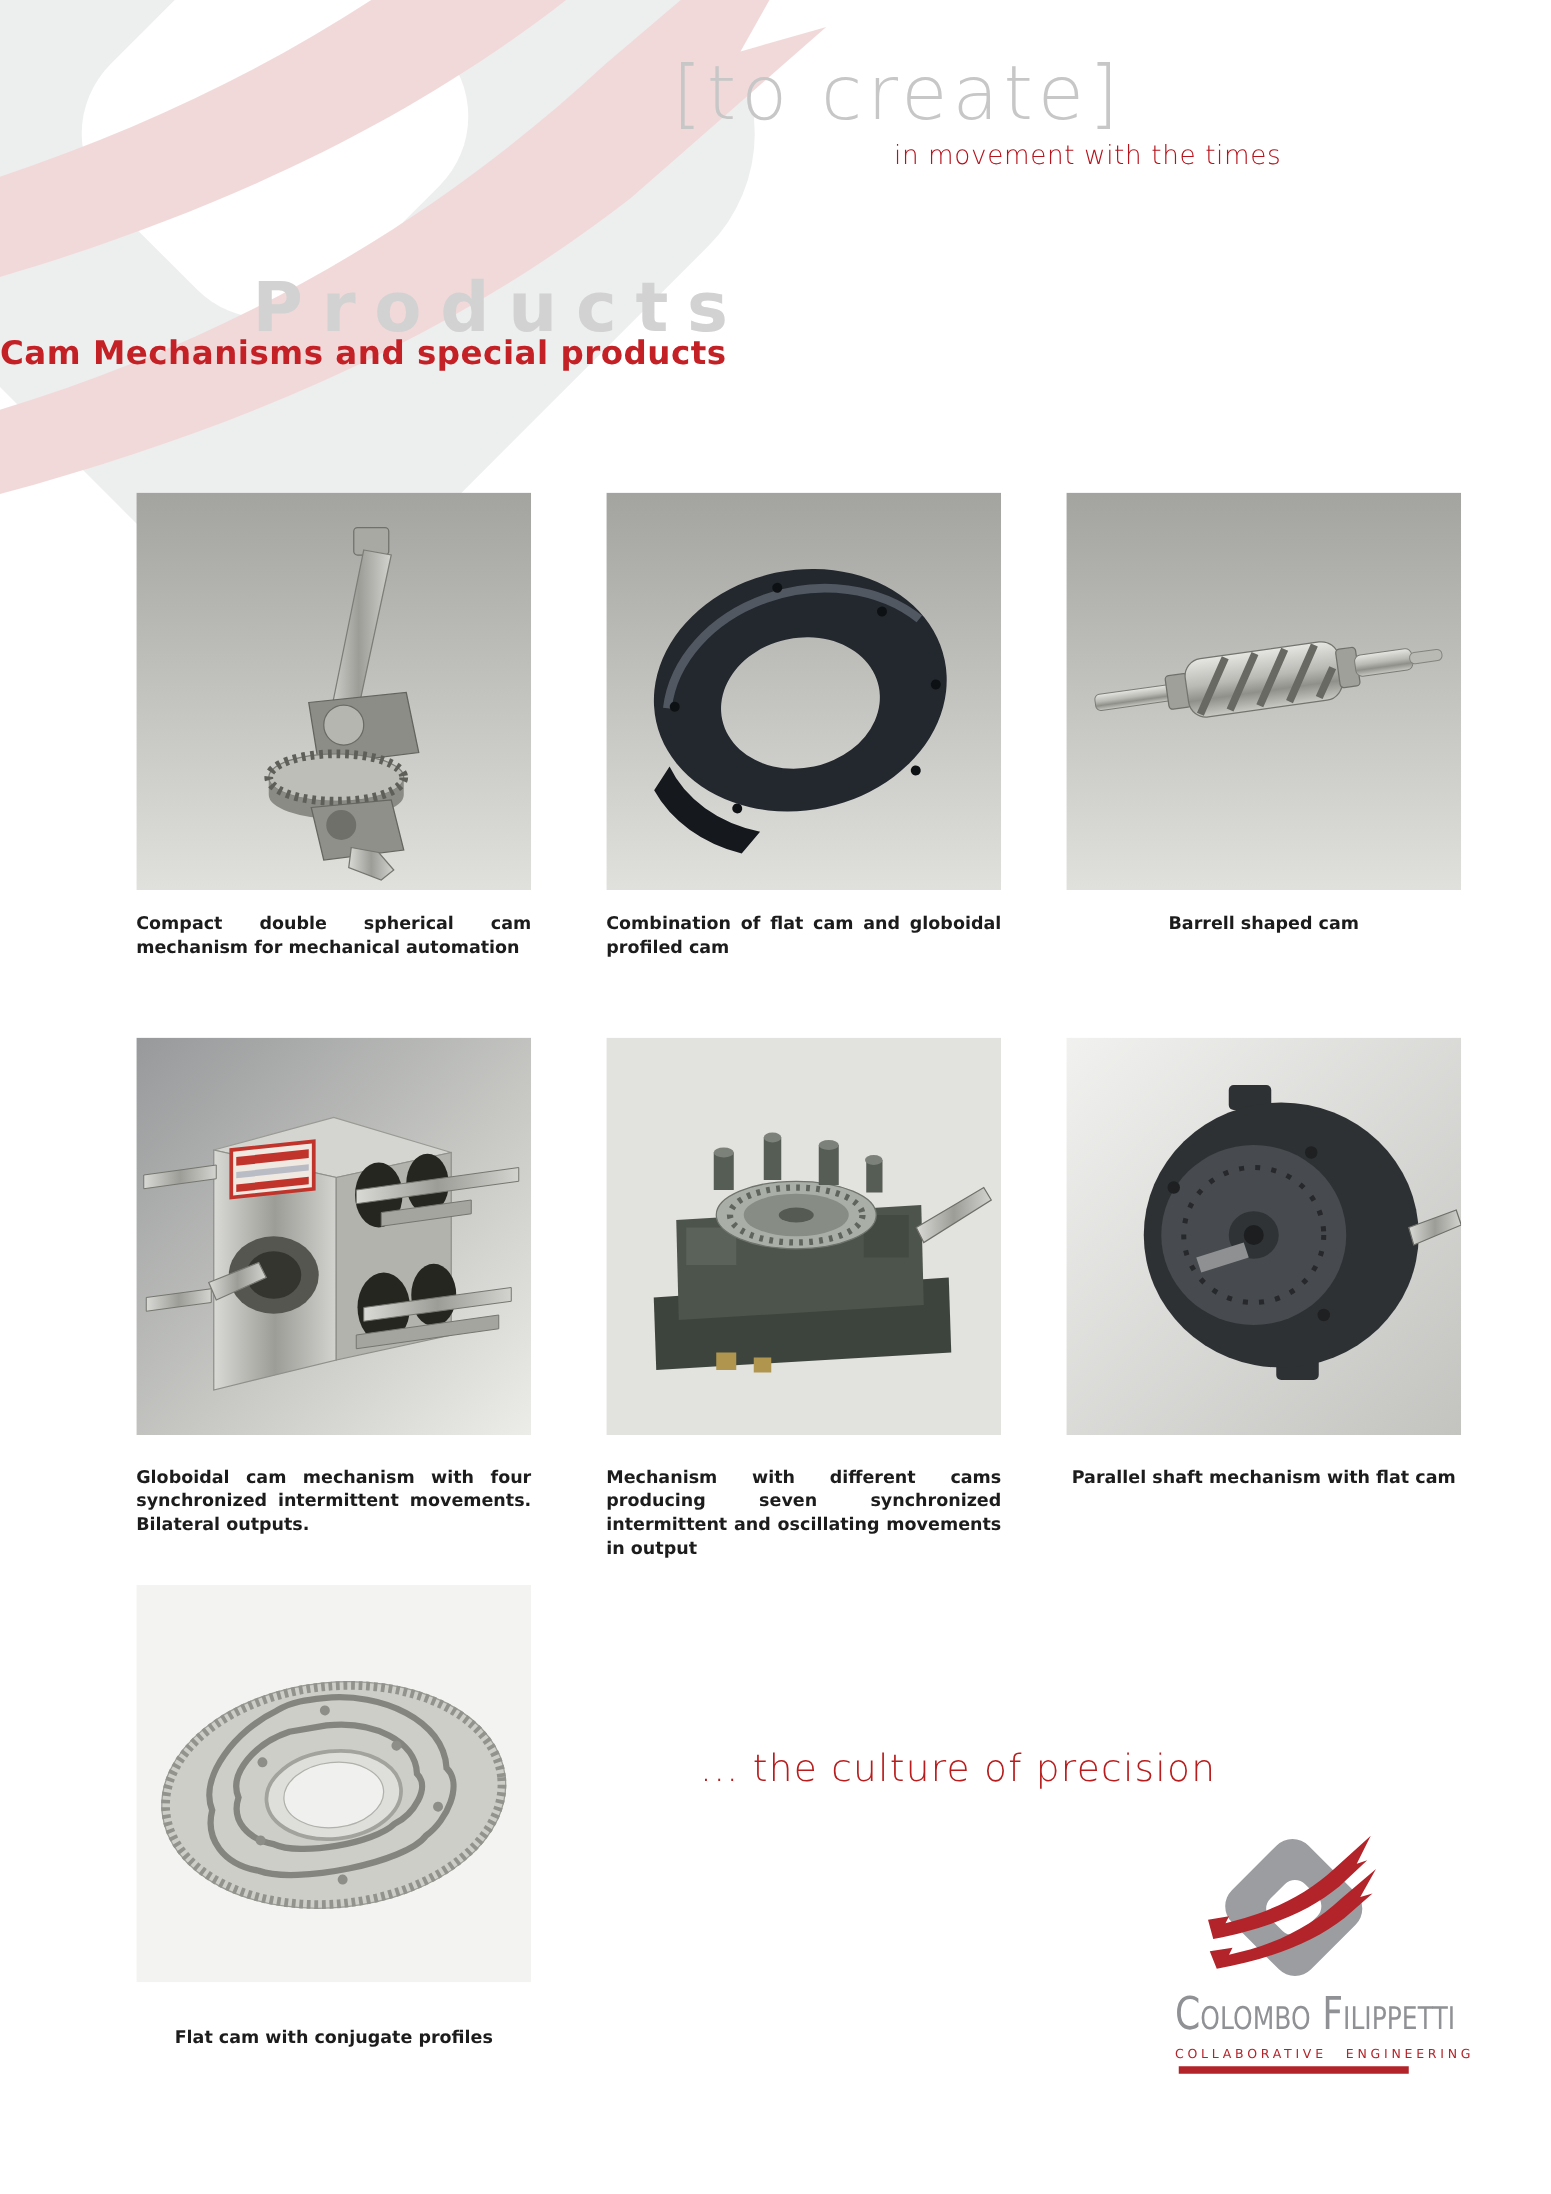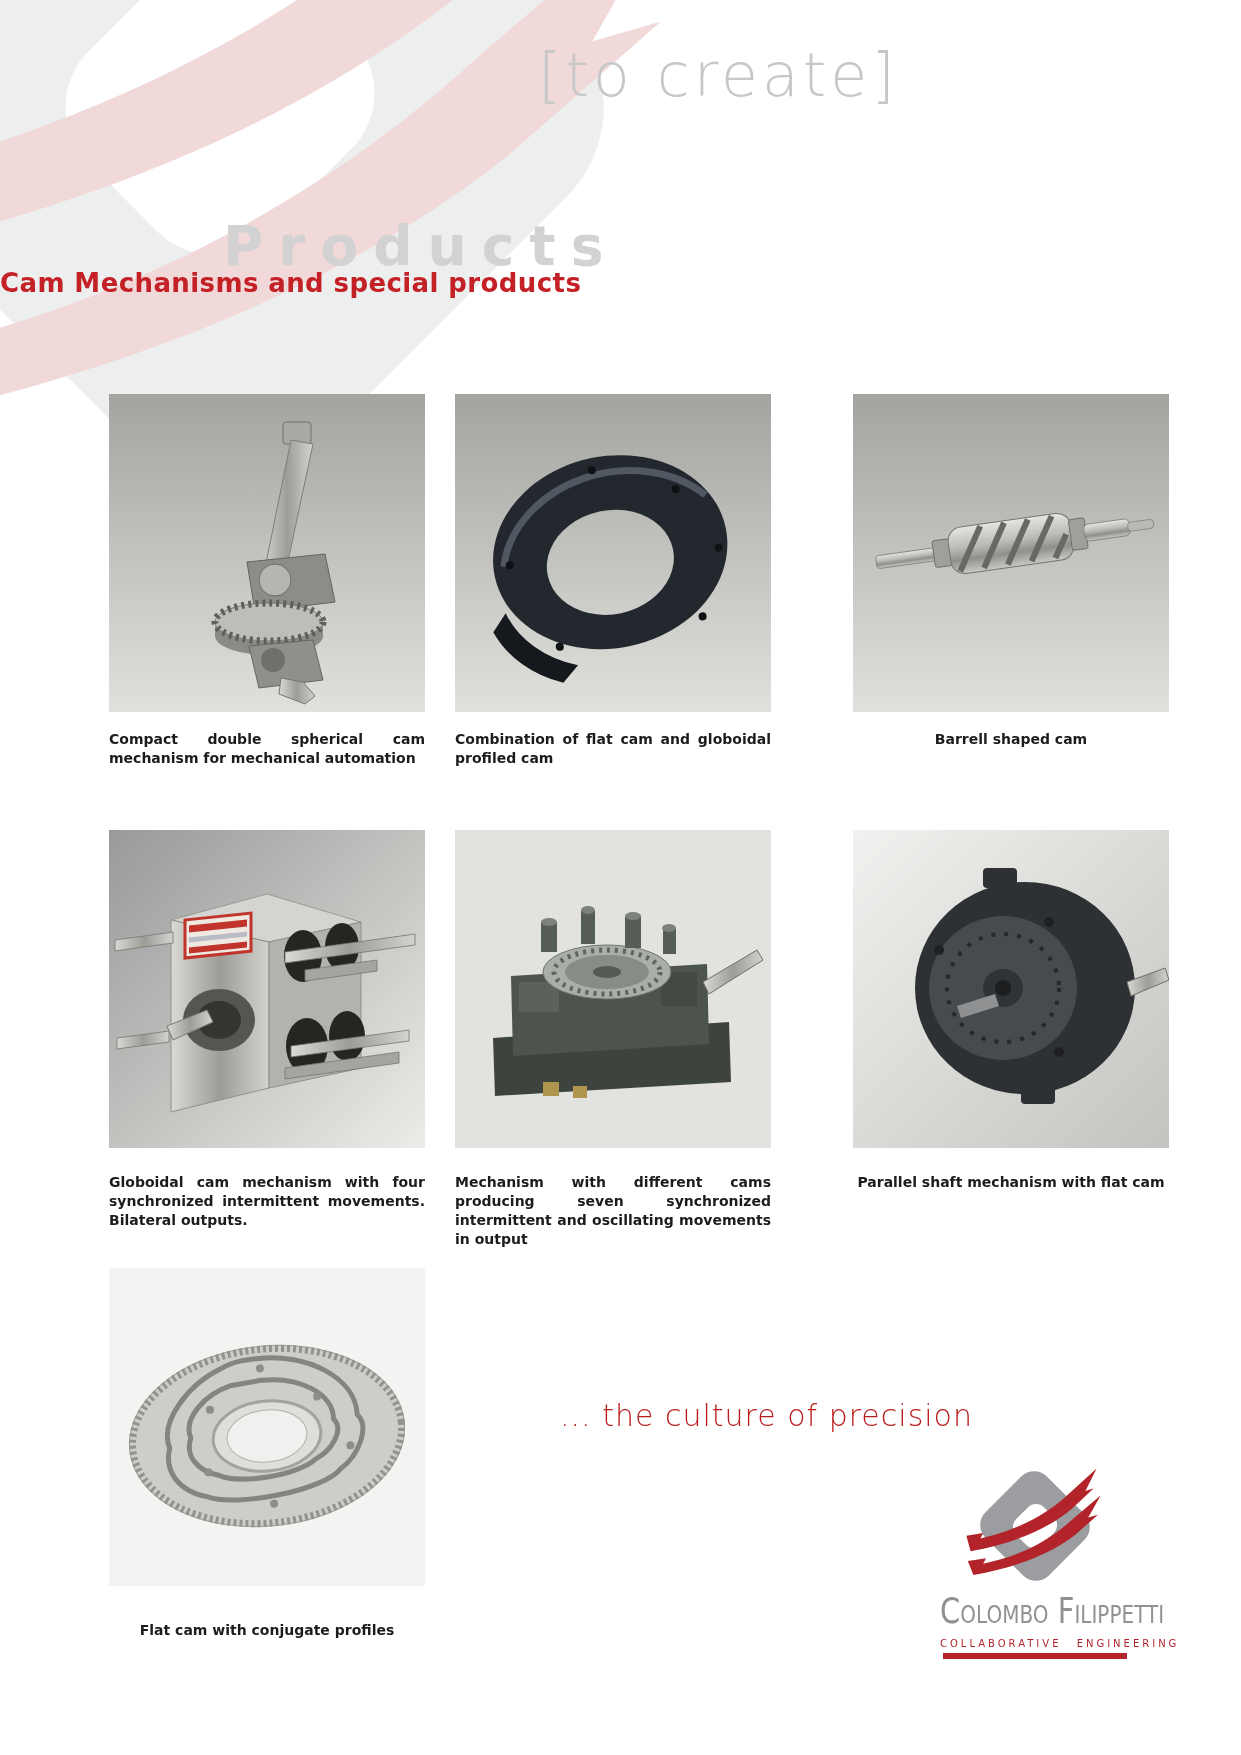--- a/index.html
+++ b/index.html
@@ -7,28 +7,28 @@
         font-family:"DejaVu Sans","Liberation Sans",sans-serif;}
 
   
   .watermark{position:absolute;left:-270px;top:-390px;width:980px;height:980px;opacity:.17;pointer-events:none;}
 
   
   .tagline{position:absolute;left:538px;top:40px;width:560px;
            font-size:60px;font-weight:200;letter-spacing:4px;color:#c7c7c7;}
   .tagline-sub{position:absolute;left:0;top:112px;width:1025px;text-align:right;
            font-size:21px;font-weight:300;letter-spacing:.5px;color:#b5121b;}
-  .products-wm{position:absolute;left:223px;top:214px;
+  .products-wm{position:absolute;left:202px;top:214px;
            font-size:55px;font-weight:bold;letter-spacing:15px;color:#d2d2d2;}
   .section-title{position:absolute;left:0;top:268px;width:1241px;text-align:left;
            font-size:26px;font-weight:bold;letter-spacing:.4px;color:#c42127;margin:0;}
 
   
   figure.product{position:absolute;margin:0;width:316px;}
-  .c1{left:82px;padding-left:27px;} .c2{left:455px;} .c3{left:853px;}
+  .c1{left:82px;padding-left:27px;} .c2{left:485px;} .c3{left:853px;}
   .r1{top:394px;} .r2{top:830px;} .r3{top:1268px;}
   .photo{width:316px;height:318px;overflow:hidden;}
   .photo svg{display:block;}
   figcaption{font-size:14px;line-height:19px;font-weight:bold;color:#1c1c1c;
              text-align:justify;text-align-last:left;}
   .r1 figcaption{margin-top:18px;}
   .r2 figcaption{margin-top:25px;}
   .r3 figcaption{margin-top:35px;}
   figcaption.center{text-align:center;text-align-last:center;}
 
@@ -89,20 +89,21 @@
               C122 140 76 158 12 170 Z"></path>
       </g>
     </defs>
   </svg>
 
   <svg class="watermark" viewBox="0 0 200 200">
     <use href="#cf-mark"></use>
   </svg>
 
   <div class="tagline">[to create]</div>
+  <div class="tagline-sub">in movement with the times</div>
   <div class="products-wm">Products</div>
   <h1 class="section-title">Cam Mechanisms and special products</h1>
 
   <figure class="product c1 r1">
     <div class="photo">
       <svg width="316" height="318" viewBox="0 0 316 318">
         <rect width="316" height="318" fill="url(#bg1)"></rect>
         <rect x="174" y="28" width="28" height="22" rx="3" fill="#a8a9a3" stroke="#70716b"></rect>
         <polygon points="182,46 204,50 172,200 152,194" fill="url(#metal2)" stroke="#7c7d77" stroke-width="1"></polygon>
         <polygon points="138,168 216,160 226,208 146,218" fill="#8c8d87" stroke="#63645e"></polygon>

